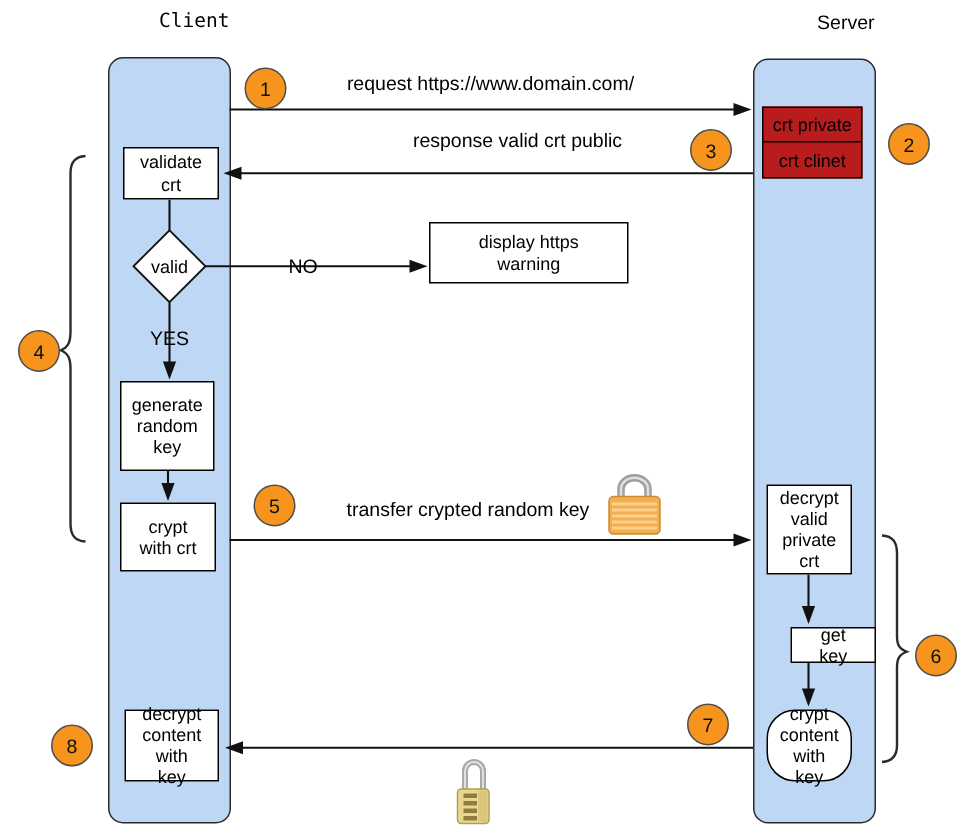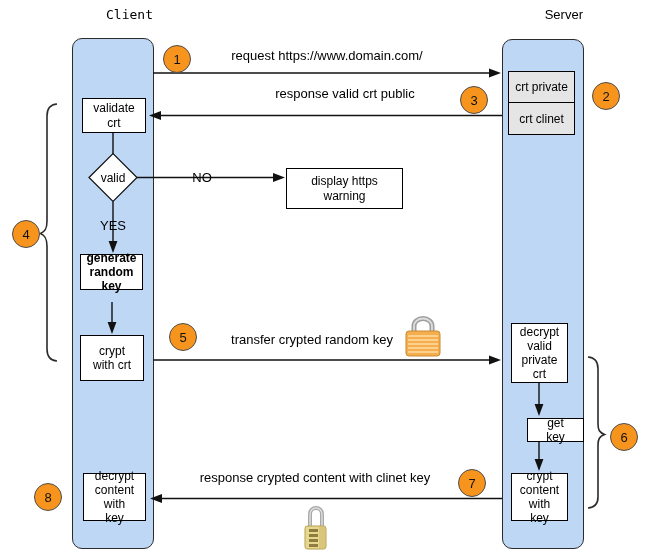--- a/index.html
+++ b/index.html
@@ -8,28 +8,28 @@
   .lane{position:absolute;background:#bed7f4;border:1.4px solid #2b2b2b;border-radius:10px;}
   #client-lane{left:72px;top:38px;width:80px;height:509px;}
   #server-lane{left:502px;top:39px;width:80px;height:508px;}
   .lane-title{position:absolute;top:7px;height:16px;font-size:13px;text-align:right;line-height:16px;}
   #client-title{left:72px;width:81px;font-family:"DejaVu Sans Mono",monospace;}
   #server-title{left:502px;width:81px;font-family:"Liberation Sans",sans-serif;}
   svg.overlay{position:absolute;left:0;top:0;width:648px;height:560px;}
   .node{position:absolute;background:#fff;border:1.2px solid #000;display:flex;align-items:center;
         justify-content:center;text-align:center;font-size:12px;line-height:1.18;padding:11px;box-sizing:border-box;}
   #box-validate{left:82px;top:98px;width:64px;height:35px;}
-  #box-generate{left:80px;top:254px;width:63px;height:36px;font-weight:bold;}
+  #box-generate{left:80px;top:254px;width:63px;height:60px;}
   #box-cryptcrt{left:80px;top:335px;width:64px;height:46px;}
   #box-clidecrypt{left:83px;top:473px;width:63px;height:48px;}
-  #box-warning{left:286px;top:168px;width:117px;height:41px;}
+  #box-warning{left:286px;top:148px;width:133px;height:41px;}
   #box-srvdecrypt{left:511px;top:323px;width:57px;height:60px;}
   #box-getkey{left:511px;top:418px;width:57px;height:24px;margin-left:16px;}
-  #box-srvcrypt{left:511px;top:473px;width:57px;height:48px;}
-  #crt-pair{left:508px;top:71px;width:67px;height:64px;position:absolute;border:1.2px solid #000;background:#e5e5e5;box-sizing:border-box;}
+  #box-srvcrypt{left:511px;top:473px;width:57px;height:48px;border-radius:19px;}
+  #crt-pair{left:508px;top:71px;width:67px;height:48px;position:absolute;border:1.2px solid #000;background:#b91c1c;box-sizing:border-box;}
   .crt-cell{width:100%;height:50%;display:flex;align-items:center;justify-content:center;
             font-size:12px;box-sizing:border-box;}
   .crt-cell:first-child{border-bottom:1.2px solid #000;}
   .msg{position:absolute;font-size:13px;text-align:center;height:16px;line-height:16px;}
   #msg1{left:195px;top:48px;width:264px;}
   #msg3{left:230px;top:86px;width:230px;}
   #msg5{left:200px;top:332px;width:224px;}
   #msg7{left:186px;top:470px;width:258px;}
   #lbl-no{left:188px;top:170px;width:28px;}
   #lbl-yes{left:96px;top:218px;width:34px;}
@@ -127,21 +127,20 @@
     <div class="crt-cell">crt private</div>
     <div class="crt-cell">crt clinet</div>
   </div>
   <div class="node" id="box-srvdecrypt">decrypt valid private crt</div>
   <div class="node" id="box-getkey">get key</div>
   <div class="node" id="box-srvcrypt">crypt content with key</div>
 
   <div class="msg" id="msg1">request https://www.domain.com/</div>
   <div class="msg" id="msg3">response valid crt public</div>
   <div class="msg" id="msg5">transfer crypted random key</div>
-  <div class="msg" id="msg7">response crypted content with clinet key</div>
   <div class="msg" id="lbl-no">NO</div>
   <div class="msg" id="lbl-yes">YES</div>
   <div class="msg" id="lbl-valid">valid</div>
 
   <div class="step" id="step1">1</div>
   <div class="step" id="step2">2</div>
   <div class="step" id="step3">3</div>
   <div class="step" id="step4">4</div>
   <div class="step" id="step5">5</div>
   <div class="step" id="step6">6</div>

